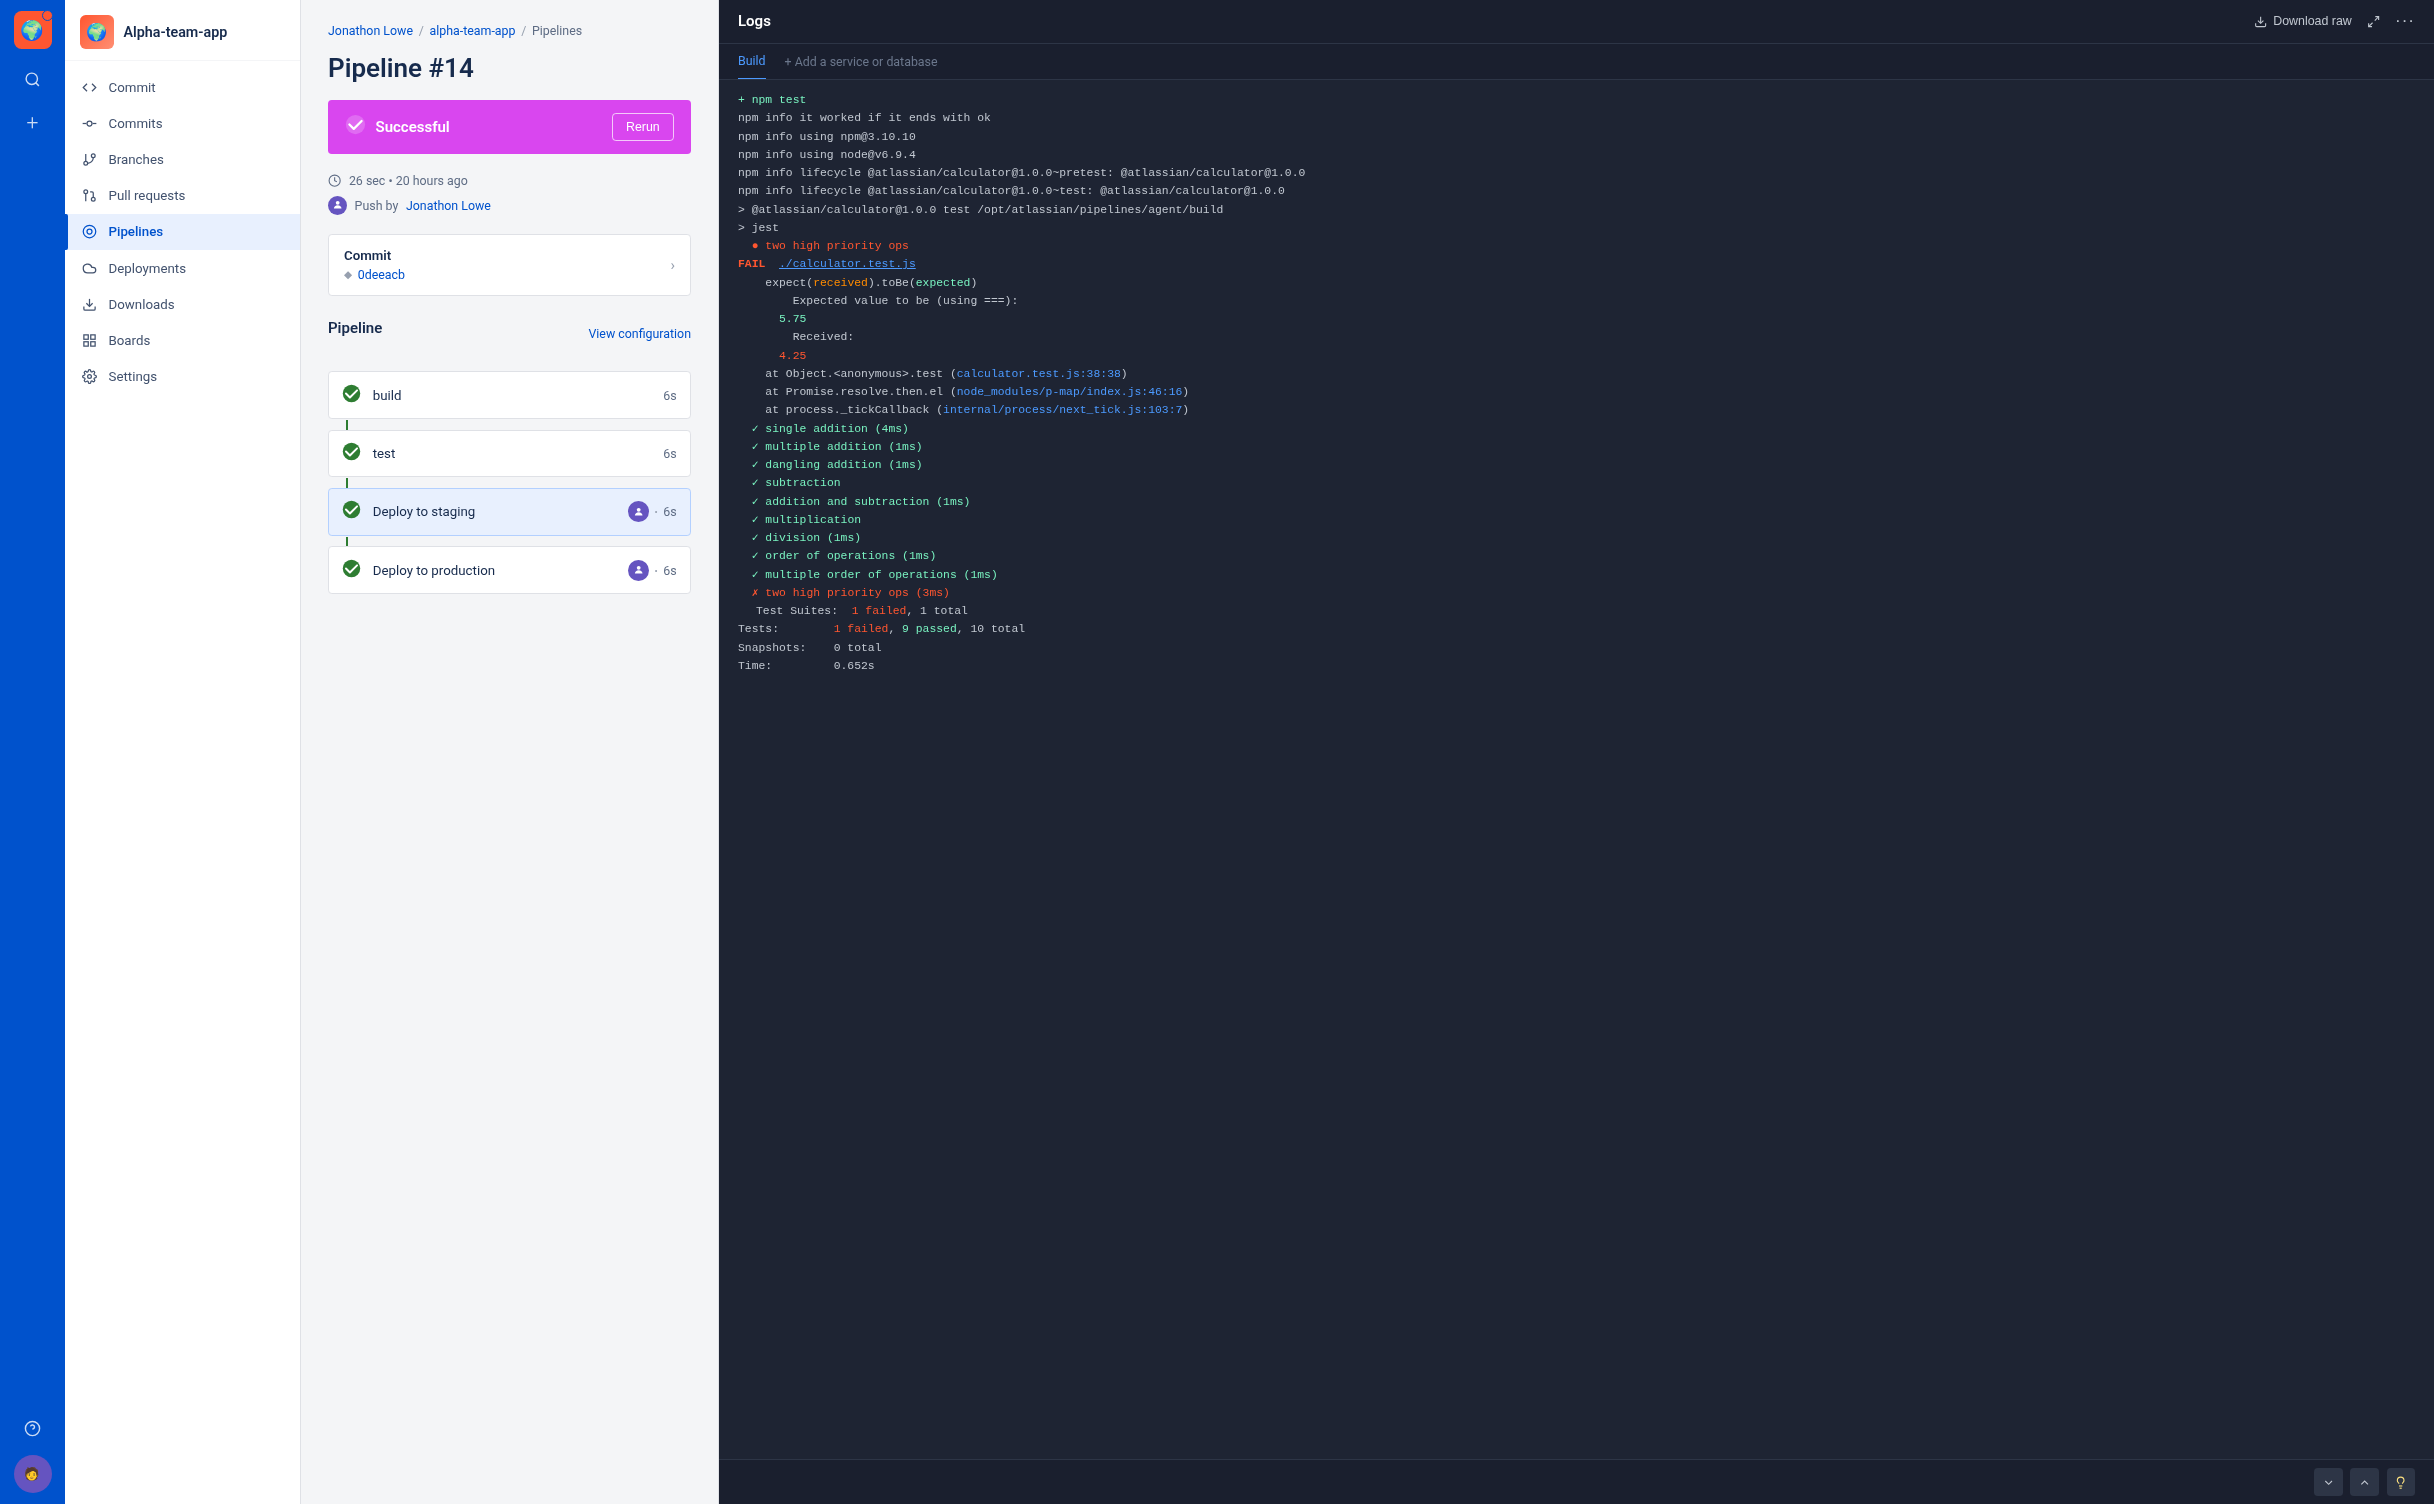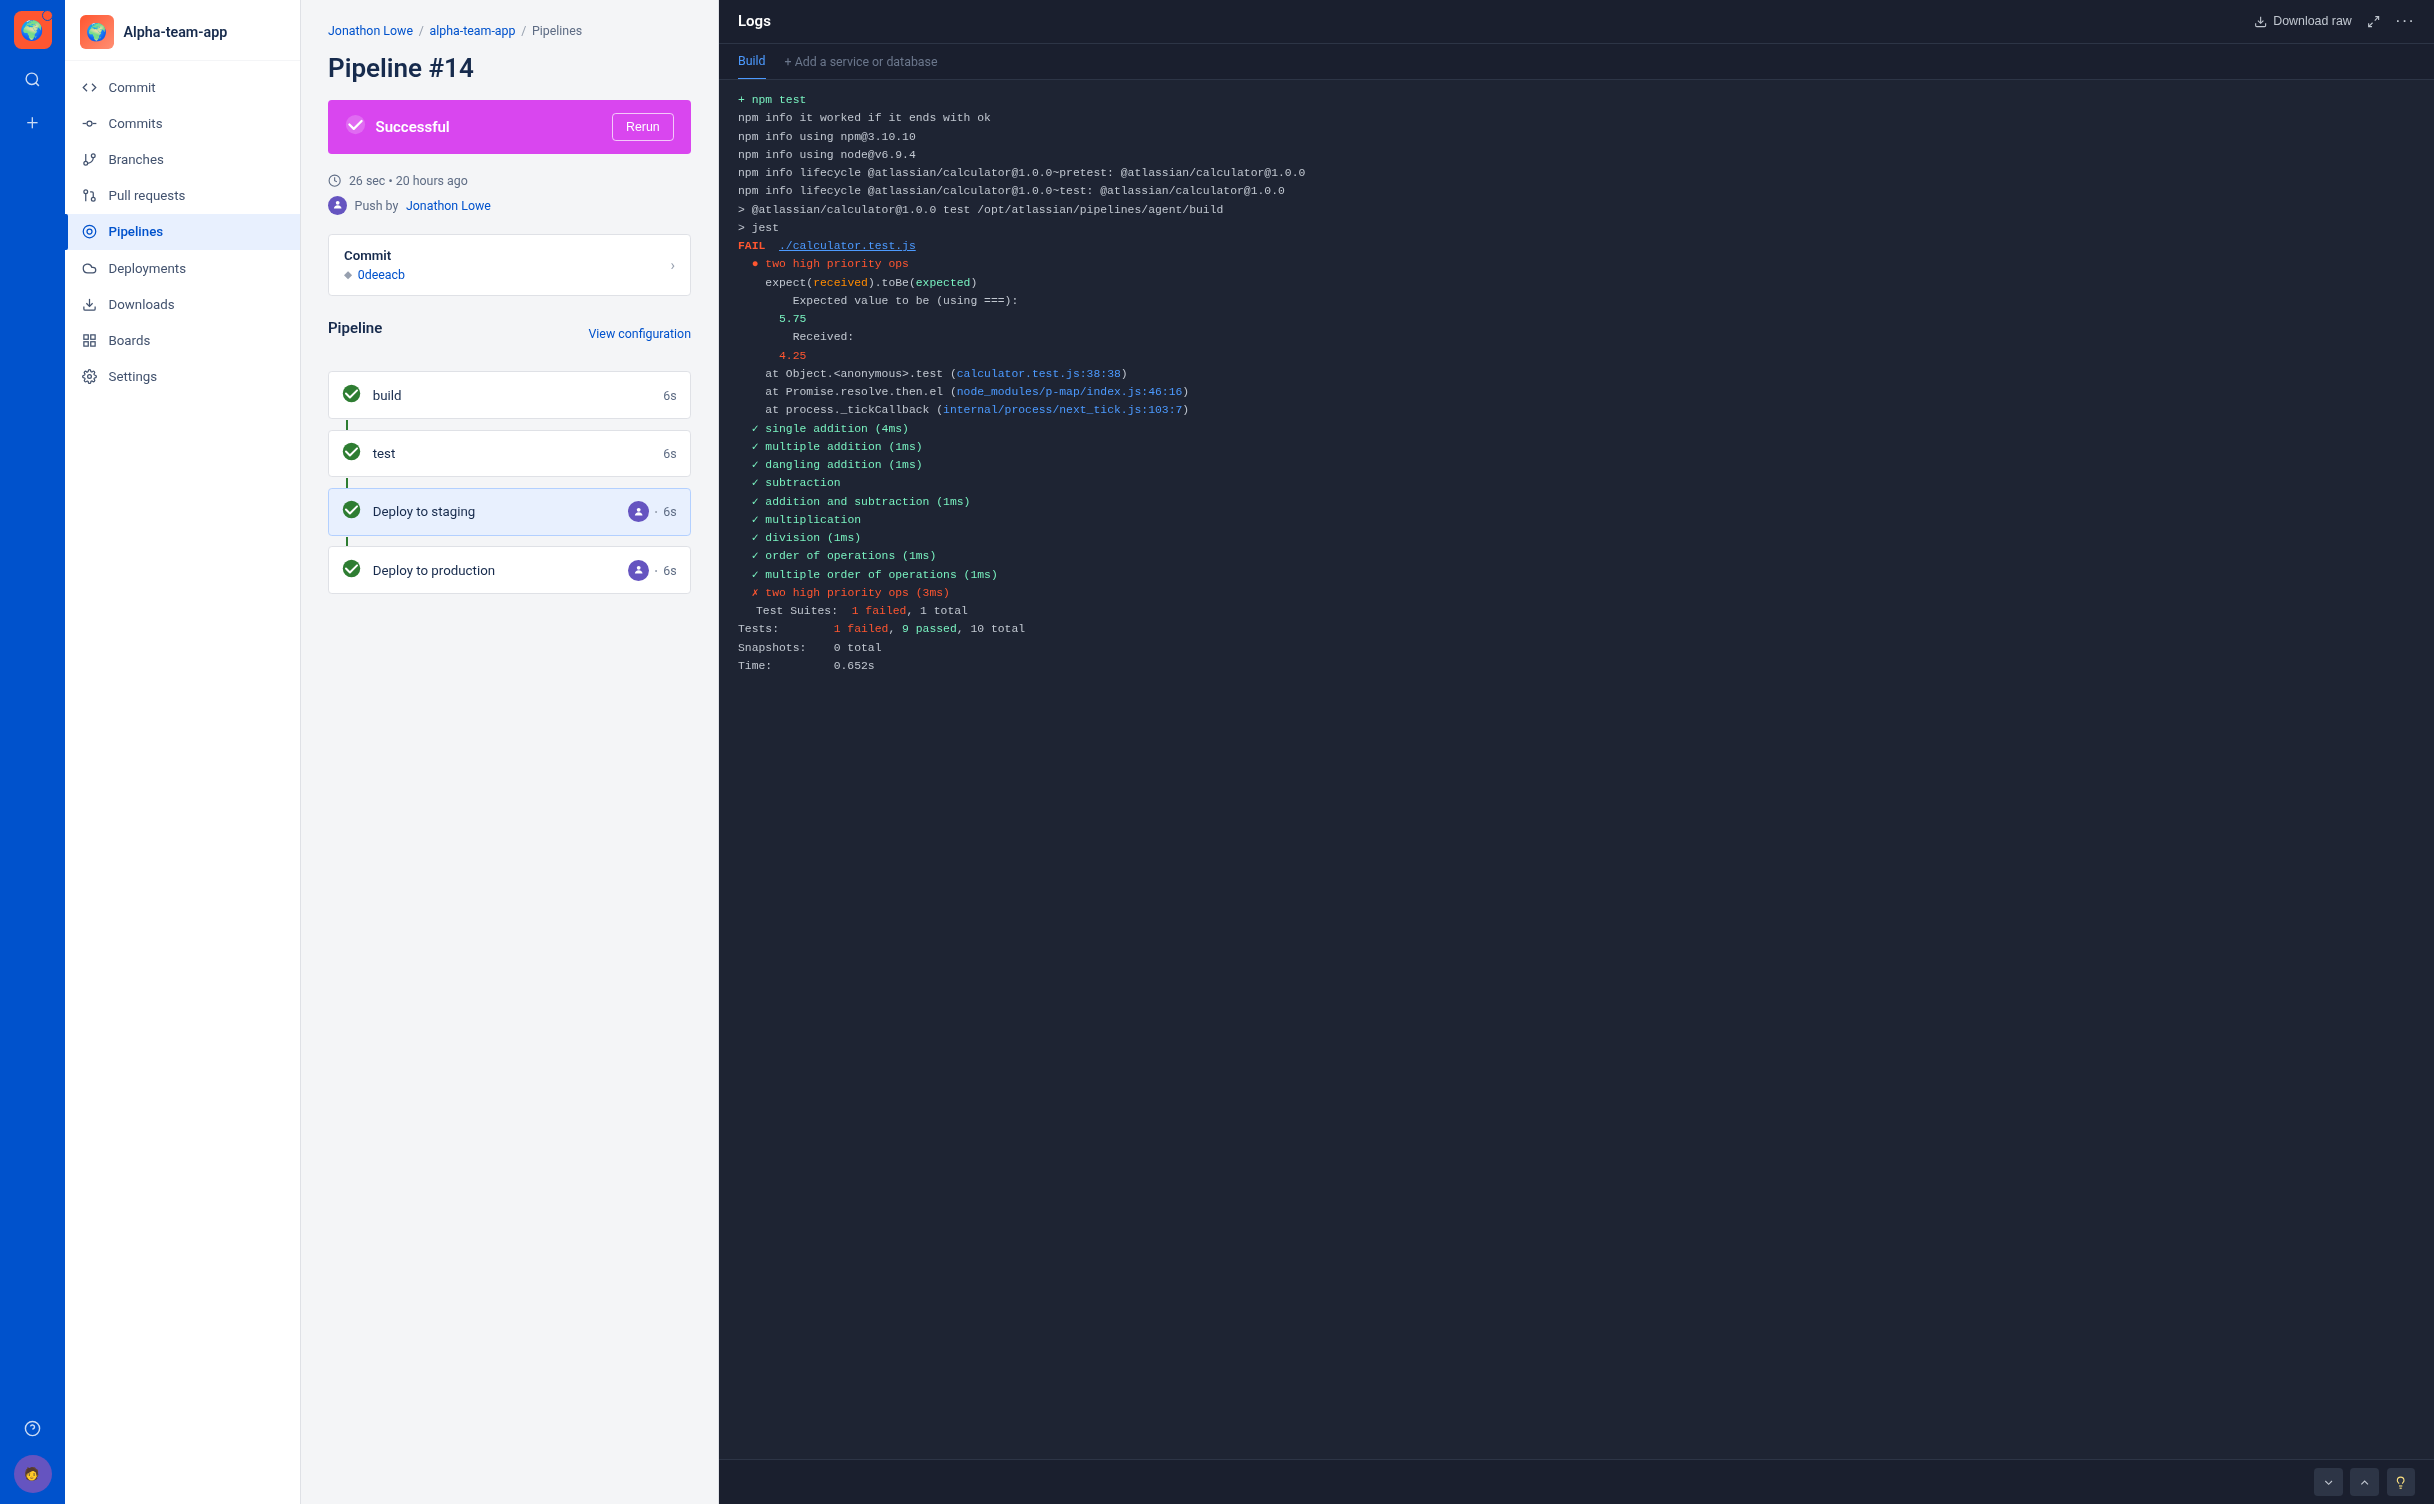--- a/index.html
+++ b/index.html
@@ -554,22 +554,22 @@
       <div class="log-line"><span style="color:#79f2c0;">+ npm test</span></div>
           <div class="log-line">npm info it worked if it ends with ok</div>
           <div class="log-line">npm info using npm@3.10.10</div>
           <div class="log-line">npm info using node@v6.9.4</div>
           <div class="log-line">npm info lifecycle @atlassian/calculator@1.0.0~pretest: @atlassian/calculator@1.0.0</div>
           <div class="log-line">npm info lifecycle @atlassian/calculator@1.0.0~test: @atlassian/calculator@1.0.0</div>
           <div class="log-line"></div>
           <div class="log-line">&gt; @atlassian/calculator@1.0.0 test /opt/atlassian/pipelines/agent/build</div>
           <div class="log-line">&gt; jest</div>
           <div class="log-line"></div>
+          <div class="log-line"><span style="color:#ff5630;">  ● two high priority ops</span></div>
           <div class="log-line"><span style="color:#ff5630;font-weight:bold;">FAIL</span>  <span style="color:#4c9aff;text-decoration:underline;">./calculator.test.js</span></div>
-          <div class="log-line"><span style="color:#ff5630;">  ● two high priority ops</span></div>
           <div class="log-line"></div>
           <div class="log-line">    <span style="color:#c1c7d0;">expect(</span><span style="color:#ff8b00;">received</span><span style="color:#c1c7d0;">).toBe(</span><span style="color:#79f2c0;">expected</span><span style="color:#c1c7d0;">)</span></div>
           <div class="log-line"></div>
           <div class="log-line"><span style="color:#c1c7d0;">        Expected value to be (using ===):</span></div>
           <div class="log-line"><span style="color:#79f2c0;">      5.75</span></div>
           <div class="log-line"><span style="color:#c1c7d0;">        Received:</span></div>
           <div class="log-line"><span style="color:#ff5630;">      4.25</span></div>
           <div class="log-line"></div>
           <div class="log-line">    <span style="color:#c1c7d0;">at Object.&lt;anonymous&gt;.test (</span><span style="color:#4c9aff;">calculator.test.js:38:38</span><span style="color:#c1c7d0;">)</span></div>
           <div class="log-line">    <span style="color:#c1c7d0;">at Promise.resolve.then.el (</span><span style="color:#4c9aff;">node_modules/p-map/index.js:46:16</span><span style="color:#c1c7d0;">)</span></div>

